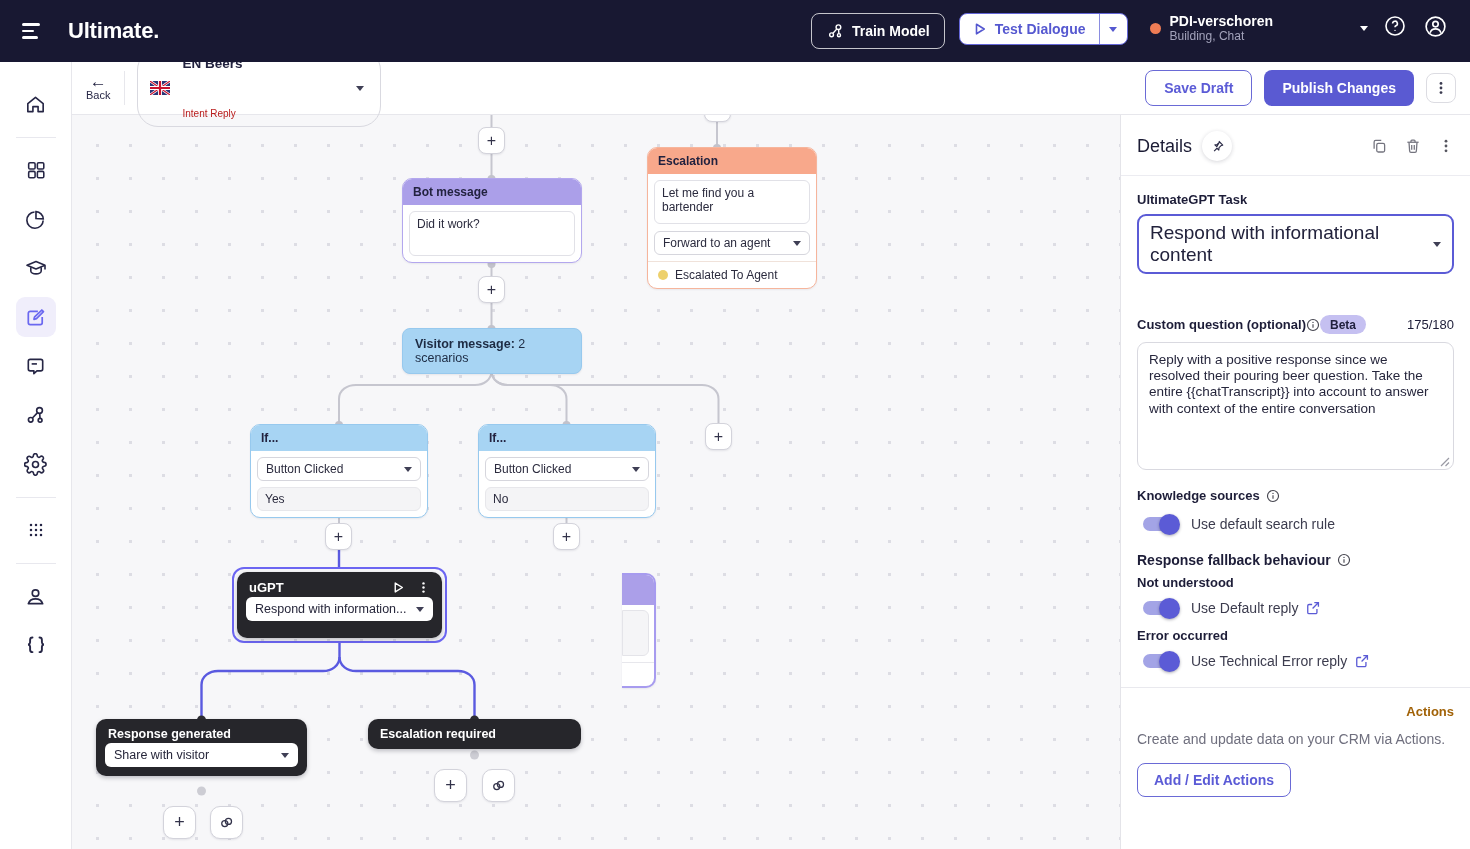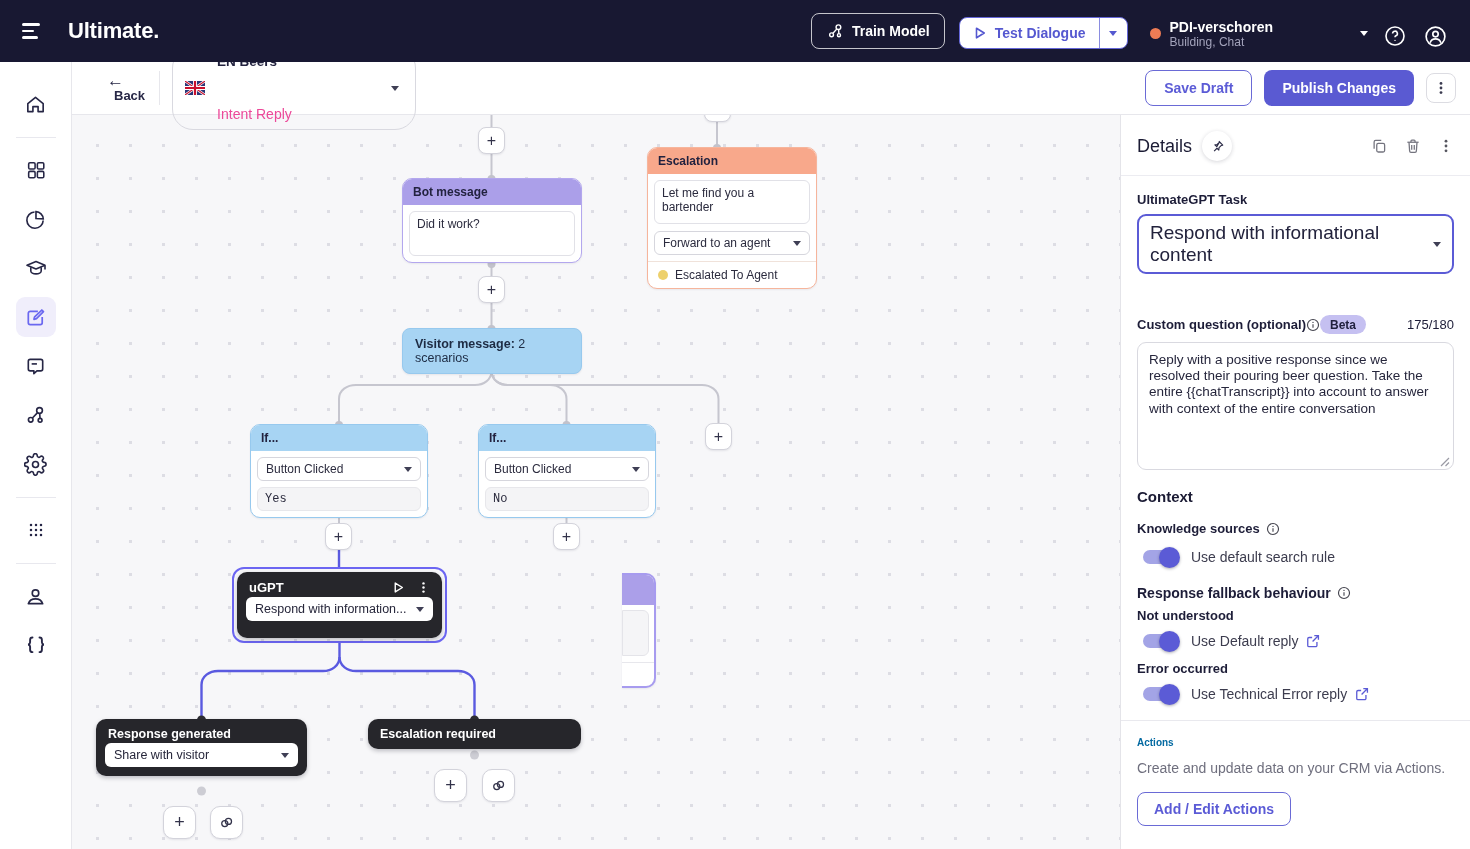--- a/index.html
+++ b/index.html
@@ -4,21 +4,21 @@
 <style>
   * { margin:0; padding:0; box-sizing:border-box; }
   html,body { width:1470px; height:849px; overflow:hidden; font-family:"Liberation Sans",sans-serif; background:#f7f7f9; color:#1c1c36; }
 
   
   .topbar { position:absolute; left:0; top:0; width:1470px; height:62px; background:#181832; display:flex; align-items:center; padding:0 22px; z-index:30; }
   .hamburger { width:24px; height:24px; display:flex; flex-direction:column; justify-content:center; gap:4px; cursor:pointer; margin-right:22px; }
   .hamburger span { height:2.5px; border-radius:2px; background:#fff; display:block; }
   .hamburger span:nth-child(1){width:18px;} .hamburger span:nth-child(2){width:12px;} .hamburger span:nth-child(3){width:16px;}
   .logo { color:#fff; font-size:22px; font-weight:700; letter-spacing:-.2px; }
-  .topbar-right { margin-left:auto; display:flex; align-items:flex-end; gap:14px;padding-left:46px; }
+  .topbar-right { margin-left:auto; display:flex; align-items:flex-start; gap:14px;padding-left:46px; }
   .btn-ghost { display:flex; align-items:center; gap:8px; border:1px solid rgba(255,255,255,.75); border-radius:8px; color:#fff; font-size:14px; font-weight:600; padding:8px 14px; background:transparent; cursor:pointer; }
   .btn-split { display:flex; align-items:stretch; background:#fff; border:1.5px solid #6466d8; border-radius:8px; overflow:hidden; cursor:pointer; }
   .btn-split .main { display:flex; align-items:center; gap:8px; padding:7px 13px; color:#5558d0; font-size:14px; font-weight:600; }
   .btn-split .caret-seg { width:28px; display:flex; align-items:center; justify-content:center; border-left:1px solid #8a8ce0; }
   .bot-select { display:flex; align-items:center; gap:9px; margin-left:8px; cursor:pointer; min-width:210px; }
   .bot-dot { width:11px; height:11px; border-radius:50%; background:#ee7c55; }
   .bot-name { color:#fff; font-size:14px; font-weight:600; line-height:1.15; }
   .bot-status { color:#a3a3bb; font-size:12px; line-height:1.2; }
   .caret { width:0; height:0; border-left:4.5px solid transparent; border-right:4.5px solid transparent; border-top:5.5px solid #3f3f55; }
   .caret.white { border-top-color:#fff; }
@@ -28,45 +28,45 @@
   
   .leftrail { position:absolute; left:0; top:62px; width:72px; height:787px; background:#fff; border-right:1px solid #e7e7ec; display:flex; flex-direction:column; align-items:center; padding-top:22px; z-index:20; }
   .rail-item { width:40px; height:40px; display:flex; align-items:center; justify-content:center; border-radius:9px; margin-bottom:9px; cursor:pointer; }
   .rail-item.active { background:#f0eefb; }
   .rail-div { width:40px; height:1px; background:#e8e8ee; margin:4px 0 12px 0; }
 
   
   .toolbar { position:absolute; left:72px; top:62px; width:1398px; height:53px; background:#fff; border-bottom:1px solid #e7e7ec; display:flex; align-items:center; padding:0 14px; z-index:19; }
   .back { display:flex; flex-direction:column; align-items:center; color:#272746; cursor:pointer; margin-right:14px; }
   .back .arrow { font-size:17px; line-height:14px; }
-  .back .lbl { font-size:13px; font-weight:700;margin-left:28px; }
+  .back .lbl { font-size:11px; font-weight:400; }
   .tb-div { width:1px; height:34px; background:#e7e7ec; margin-right:12px; }
   .lang-pill { display:flex; align-items:center; gap:12px; border:1px solid #d9d9e0; border-radius:21px; padding:6px 16px 6px 12px; min-width:244px; cursor:pointer; }
   .lang-name { font-size:13.5px; font-weight:700; color:#22223f; line-height:1.2; }
-  .lang-type { font-size:14px; color:#ec4899; line-height:1.2;margin-top:36px; }
+  .lang-type { font-size:10px; color:#b91c1c; line-height:1.2;margin-top:36px; }
   .toolbar-right { margin-left:auto; display:flex; align-items:center; gap:12px; }
   .btn-outline { border:1.5px solid #6a6ad6; color:#5b5bd6; background:#fff; font-size:14px; font-weight:600; border-radius:8px; padding:9px 18px; cursor:pointer; }
   .btn-primary { border:none; color:#fff; background:#5a5ad2; font-size:14px; font-weight:600; border-radius:8px; padding:10px 18px; cursor:pointer; }
   .kebab-btn { width:30px; height:30px; border:1px solid #dcdce2; border-radius:8px; background:#fff; display:flex; align-items:center; justify-content:center; cursor:pointer; }
 
   
   .canvas { position:absolute; left:72px; top:115px; width:1048px; height:734px; overflow:hidden; background:#f7f7f9;
     background-image:radial-gradient(#dddde4 1.5px, transparent 1.6px); background-size:33px 33px; background-position:9px 14px; }
   .wires { position:absolute; left:0; top:0; }
   .node { position:absolute; border-radius:10px; background:#fff; box-shadow:0 1px 2px rgba(25,25,50,.07); font-size:12px; }
   .node-header { padding:6px 10px; font-weight:700; color:#22223f; font-size:12px; border-radius:9px 9px 0 0; }
   .bot-node { width:180px; border:1px solid #b3a7ee; }
   .bot-node .node-header { background:#ab9fe9; }
   .blue-node { border:1px solid #97c9ee; }
   .blue-node .node-header { background:#a7d4f3; }
   .orange-node { width:170px; border:1px solid #f6b59c; }
   .orange-node .node-header { background:#f8a88b; }
   .node-body { padding:6px; }
   .inbox { border:1px solid #e1e1e7; border-radius:6px; background:#fff; padding:5px 7px; color:#2b2b3e; }
-  .valuebox { background:#f4f4f6; border:1px solid #e7e7eb; border-radius:6px; padding:4px 7px; color:#2b2b3e;font-family:Liberation Mono, monospace; }
+  .valuebox { background:#f4f4f6; border:1px solid #e7e7eb; border-radius:6px; padding:4px 7px; color:#2b2b3e; }
   .dd { display:flex; justify-content:space-between; align-items:center; gap:6px; border:1px solid #d6d6dd; border-radius:6px; background:#fff; padding:4px 8px; color:#2b2b3e; cursor:pointer; }
   .tag-row { border-top:1px solid #f0e2da; display:flex; align-items:center; gap:7px; padding:6px 10px; color:#2b2b3e; }
   .tag-dot { width:10px; height:10px; border-radius:50%; background:#edd06c; }
   .header-only { padding:8px 12px; font-weight:700; font-size:12.5px; border-radius:8px; }
   .visitor-node { background:#a7d4f3; border:1px solid #97c9ee; color:#1d2b43; box-shadow:0 1px 2px rgba(25,25,50,.08); }
   .dark-node { background:#26262b; color:#fff; border-radius:10px; box-shadow:0 2px 4px rgba(20,20,35,.25); }
   .dark-node .node-header { color:#fff; background:transparent; display:flex; align-items:center; padding:8px 12px 2px 12px; }
   .dark-dd { display:flex; justify-content:space-between; align-items:center; background:#fff; border-radius:6px; margin:0 9px 9px 9px; padding:5px 9px; color:#26263a; font-size:12.5px; cursor:pointer; }
   .ugpt-outer { position:absolute; border:2px solid #6c66f2; border-radius:12px; padding:3px; background:transparent; }
   .plus-btn { position:absolute; width:27px; height:27px; background:#fff; border:1px solid #d3d3db; border-radius:8px; display:flex; align-items:center; justify-content:center; font-size:16px; font-weight:400; color:#33334a; box-shadow:0 1px 2px rgba(25,25,50,.09); cursor:pointer; }
@@ -91,21 +91,21 @@
   .count { margin-left:auto; font-size:13px; color:#1d1d38; }
   .d-textarea { width:100%; height:128px; border:1px solid #d9d9e0; border-radius:9px; padding:9px 11px; font-size:13.5px; line-height:1.2; color:#26263c; font-family:"Liberation Sans",sans-serif; resize:none; outline:none; }
   .ta-wrap { position:relative; margin-bottom:14px; }
   .ta-grip { position:absolute; right:4px; bottom:7px; pointer-events:none; }
   .d-h2 { font-size:15px; font-weight:700; color:#1b1b34; margin:14px 0 16px 0; }
   .toggle-row { display:flex; align-items:center; gap:14px; margin:13px 0 20px 6px; font-size:14px; color:#3c3c4e; }
   .switch { position:relative; width:34px; height:14px; border-radius:7px; background:#a3a4e6; flex:0 0 auto; cursor:pointer; }
   .switch .knob { position:absolute; right:-3px; top:-3.5px; width:21px; height:21px; border-radius:50%; background:#5b5bd6; box-shadow:0 1px 3px rgba(20,20,40,.35); }
   .d-sub { font-size:13px; font-weight:700; color:#1d1d38; margin-bottom:4px; }
   .d-divider { height:1px; background:#e9e9ee; margin:18px -16px 0 -16px; }
-  .actions-h { font-size:10px; font-weight:700; color:#0369a1; margin:16px 0 12px 0; }
+  .actions-h { font-size:13px; font-weight:700; color:#a16207; margin:16px 0 12px 0;text-align:right; }
   .actions-p { font-size:14px; color:#6f6f7e; margin-bottom:16px; }
   svg { display:block; }
 </style>
 </head>
 <body>
 
 <div class="topbar">
   <div class="hamburger">
       <span></span>
       <span></span>
@@ -507,21 +507,20 @@
     </div>
     <div class="ta-wrap">
       <textarea class="d-textarea" style="">Reply with a positive response since we resolved their pouring beer question. Take the entire {{chatTranscript}} into account to answer with context of the entire conversation</textarea>
       <span class="ta-grip">
         <svg width="10" height="10" viewBox="0 0 10 10" stroke="#9a9aa4" stroke-width="1.2">
             <path d="M9 1 L1 9 M9 5.5 L5.5 9"></path>
           </svg>
       </span>
     </div>
 
-    <div class="d-h2">Context</div>
 
     <div class="d-label">
       <span>Knowledge sources</span>
       <span>
         <svg width="14" height="14" viewBox="0 0 16 16" fill="none" stroke="#45454f" stroke-width="1.3">
             <circle cx="8" cy="8" r="6.3"></circle>
             <path d="M8 7.2 V11.2"></path>
             <circle cx="8" cy="5" r=".8" fill="#45454f" stroke="none"></circle>
           </svg>
       </span>

